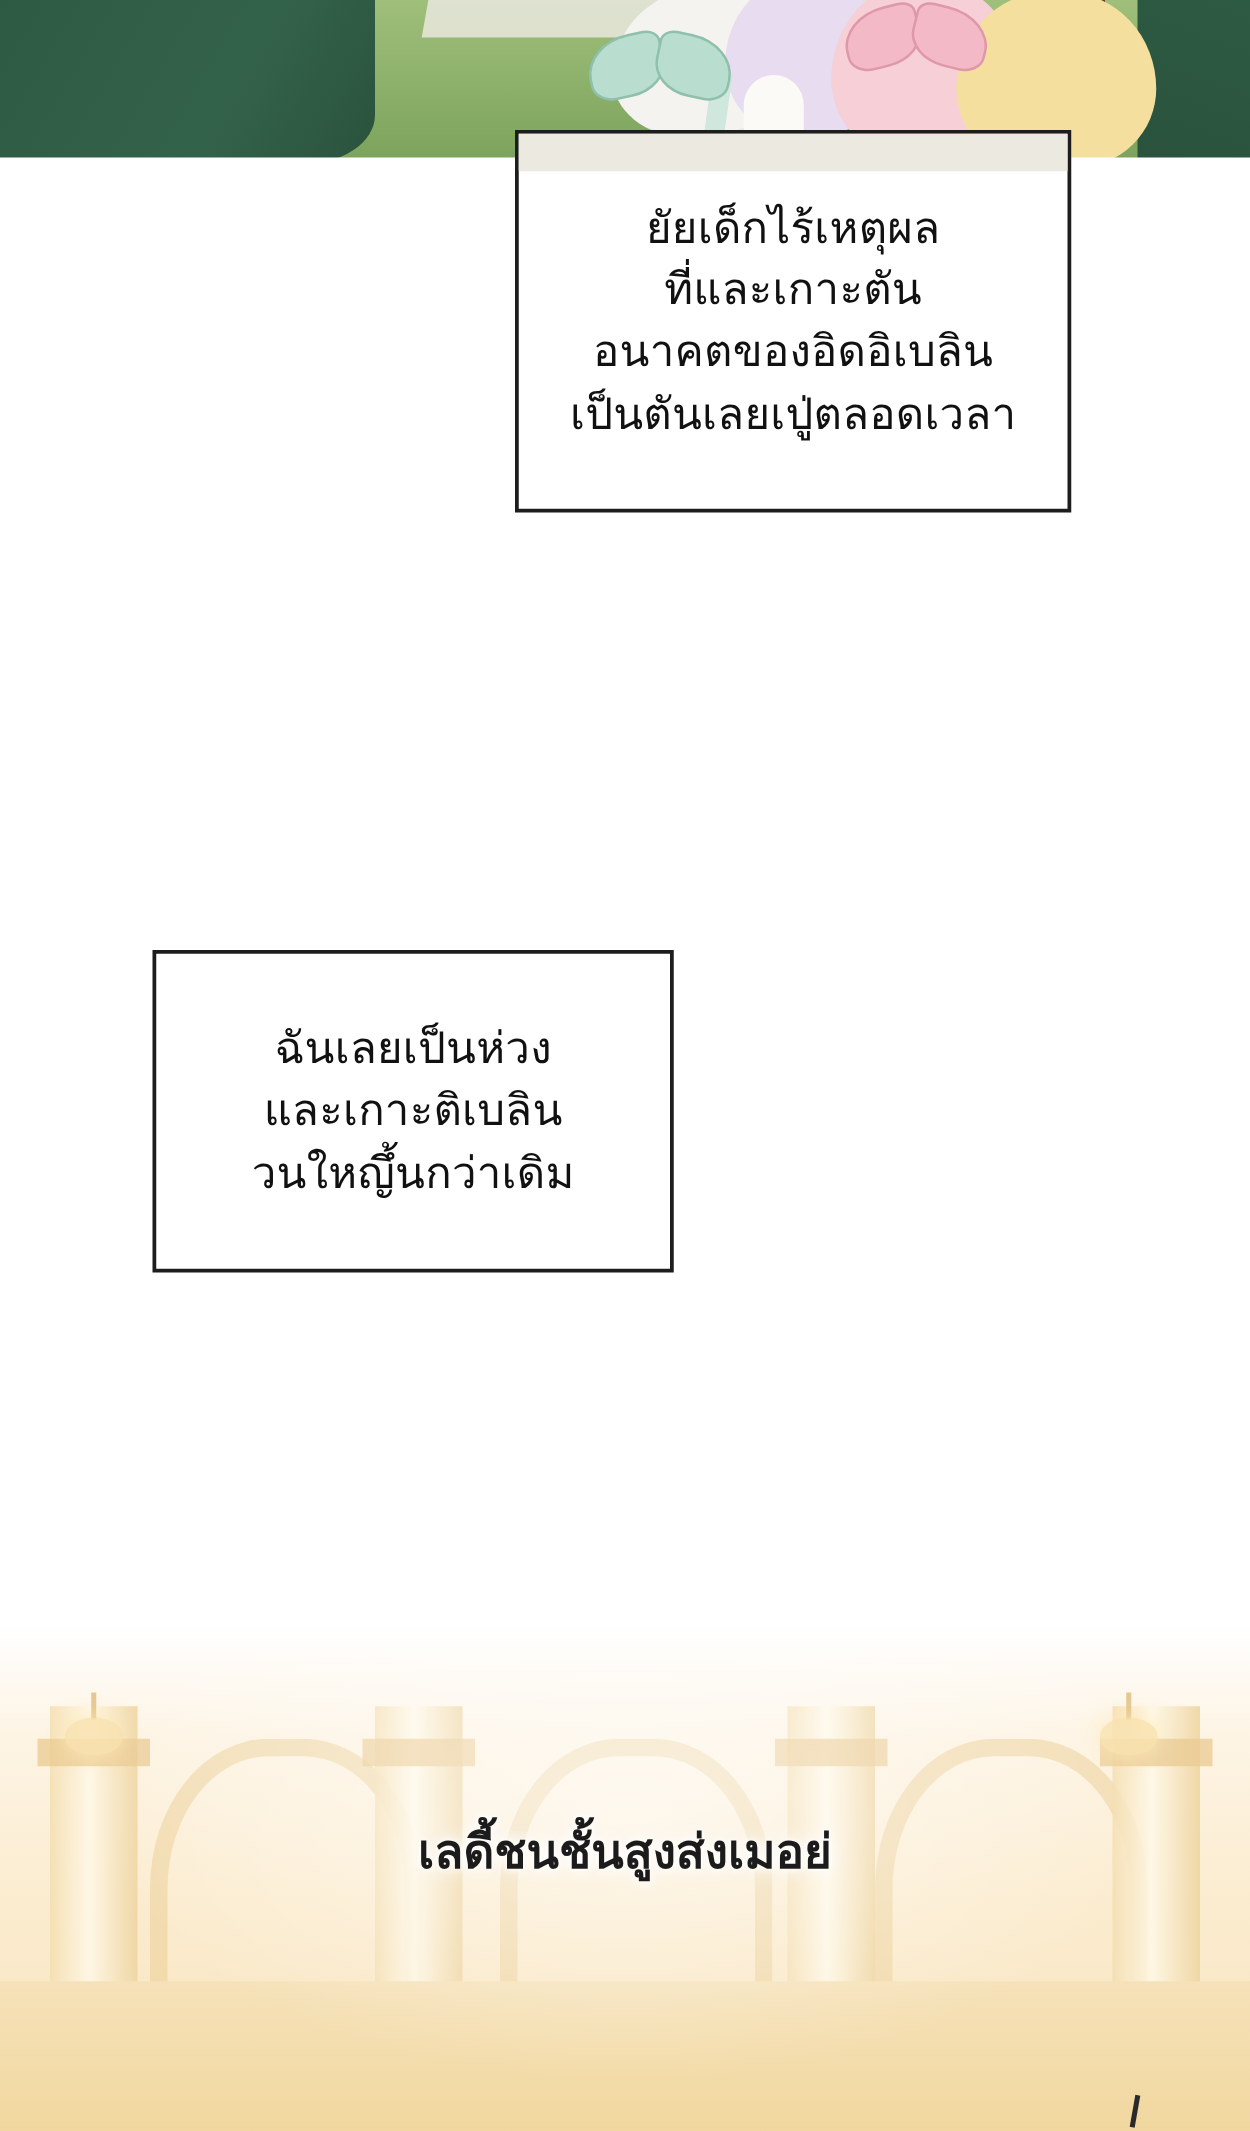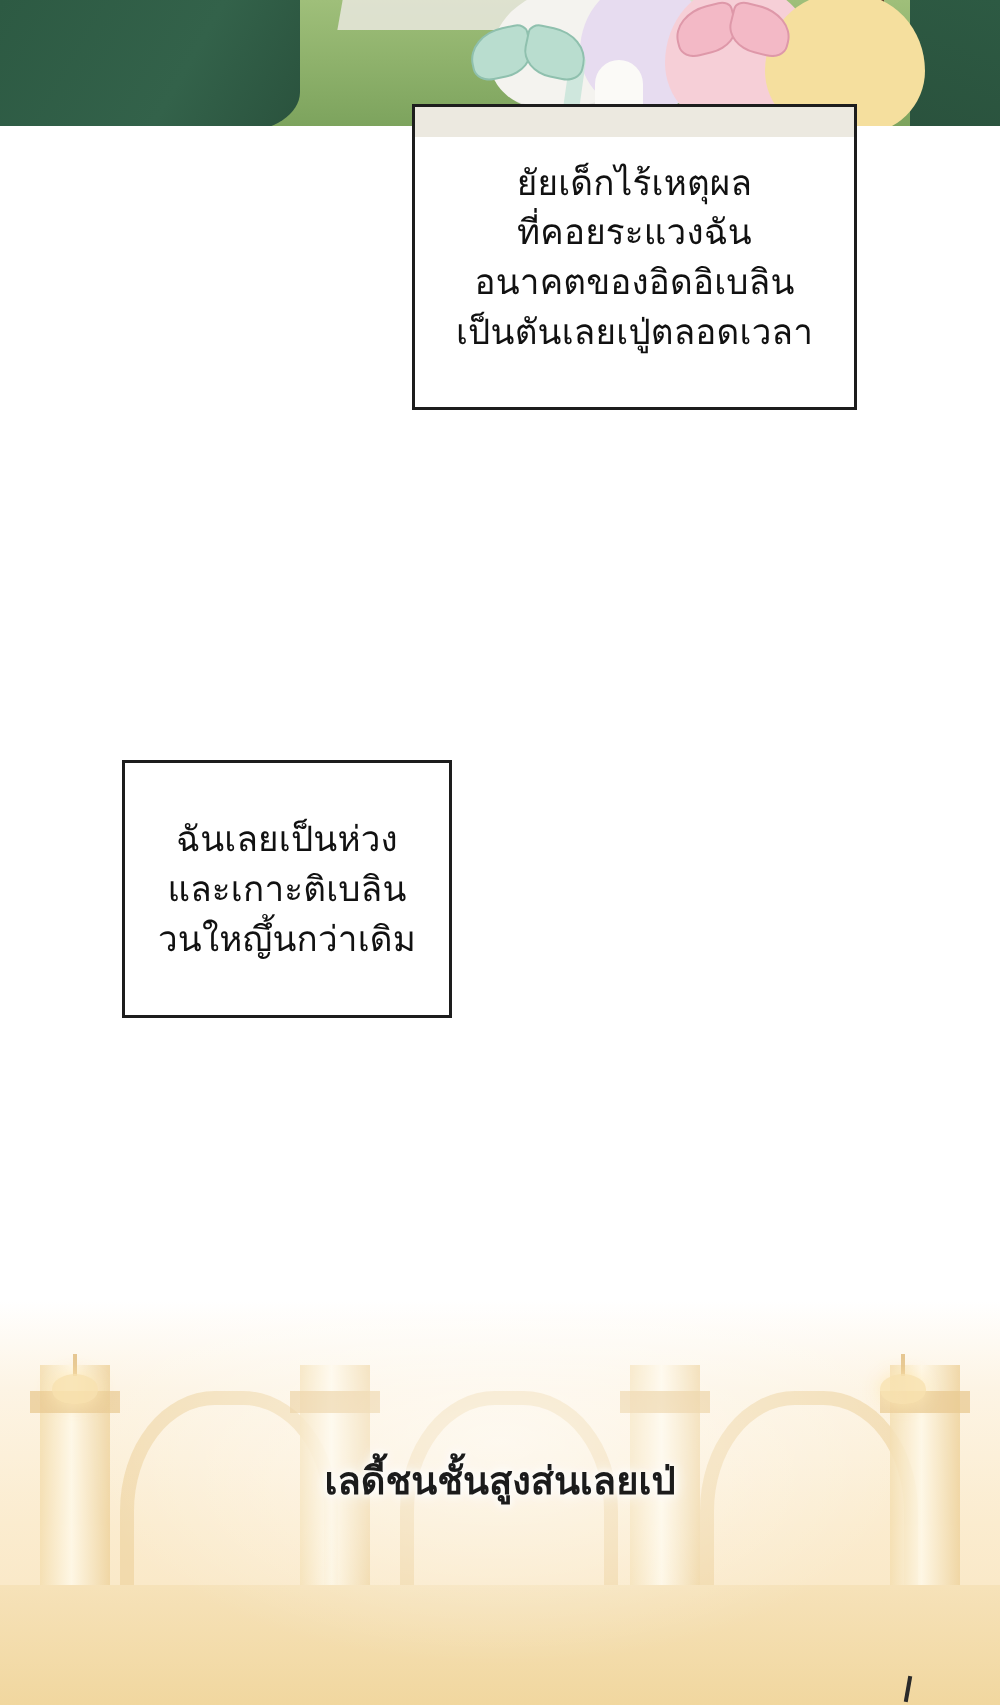--- a/index.html
+++ b/index.html
@@ -142,21 +142,21 @@
   .box-1 {
     left: 412px; top: 104px;
     width: 445px; height: 306px;
   }
   .box-1 .caption-top-band {
     position: absolute; left: 0; top: 0; width: 100%; height: 30px;
     background: #ece9e0;
   }
   .box-2 {
     left: 122px; top: 760px;
-    width: 330px; height: 258px;
+    width: 417px; height: 258px;
   }
   .line {
     font-size: 35px;
     line-height: 1.42;
     white-space: nowrap;
     font-weight: 400;
     letter-spacing: .2px;
   }
 
   
@@ -261,21 +261,21 @@
       <div class="ribbon-tail"></div>
       <div class="bow-mint"></div>
       <div class="bow-pink"></div>
     </div>
     <div class="panel-bottom-edge"></div>
   </div>
 
   <div class="box box-1">
     <div class="caption-top-band"></div>
     <div class="line">ยัยเด็กไร้เหตุผล</div>
-    <div class="line">ที่คอยระแวงฉัน</div>
+    <div class="line">ที่และเกาะตัน</div>
     <div class="line">อนาคตของอิดอิเบลิน</div>
     <div class="line">เป็นตันเลยเปู่ตลอดเวลา</div>
   </div>
 
   <div class="box box-2">
     <div class="line">ฉันเลยเป็นห่วง</div>
     <div class="line">และเกาะติเบลิน</div>
     <div class="line">วนใหญึ้นกว่าเดิม</div>
   </div>
 
@@ -286,16 +286,16 @@
     <div class="pillar p1"></div>
     <div class="pillar p2"></div>
     <div class="pillar p3"></div>
     <div class="pillar p4"></div>
     <div class="chandelier c1"></div>
     <div class="chandelier c2"></div>
     <div class="hall-floor"></div>
     <div class="glow"></div>
   </div>
 
-  <div class="bottom-caption">เลดี้ชนชั้นสูงส่นเลยเป่</div>
+  <div class="bottom-caption">เลดี้ชนชั้นสูงส่งเมอย่</div>
   <div class="bottom-tick"></div>
 
 </div>
 
 </body></html>

